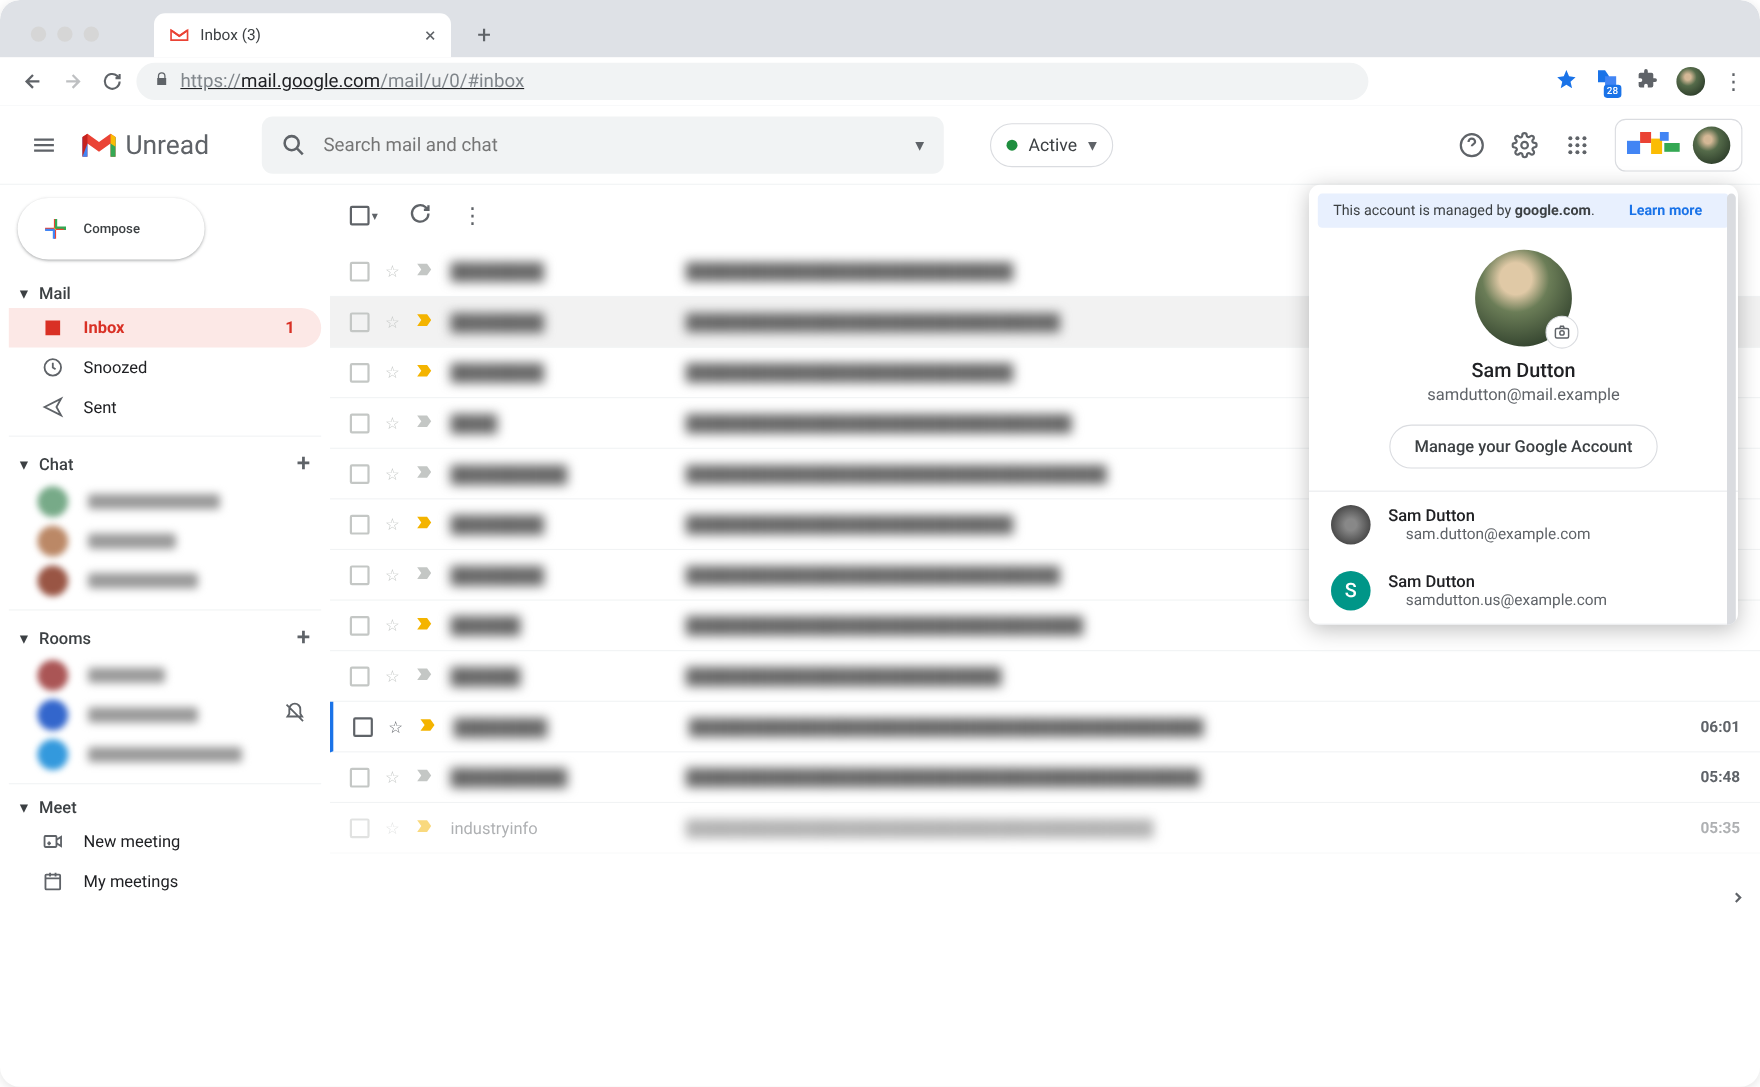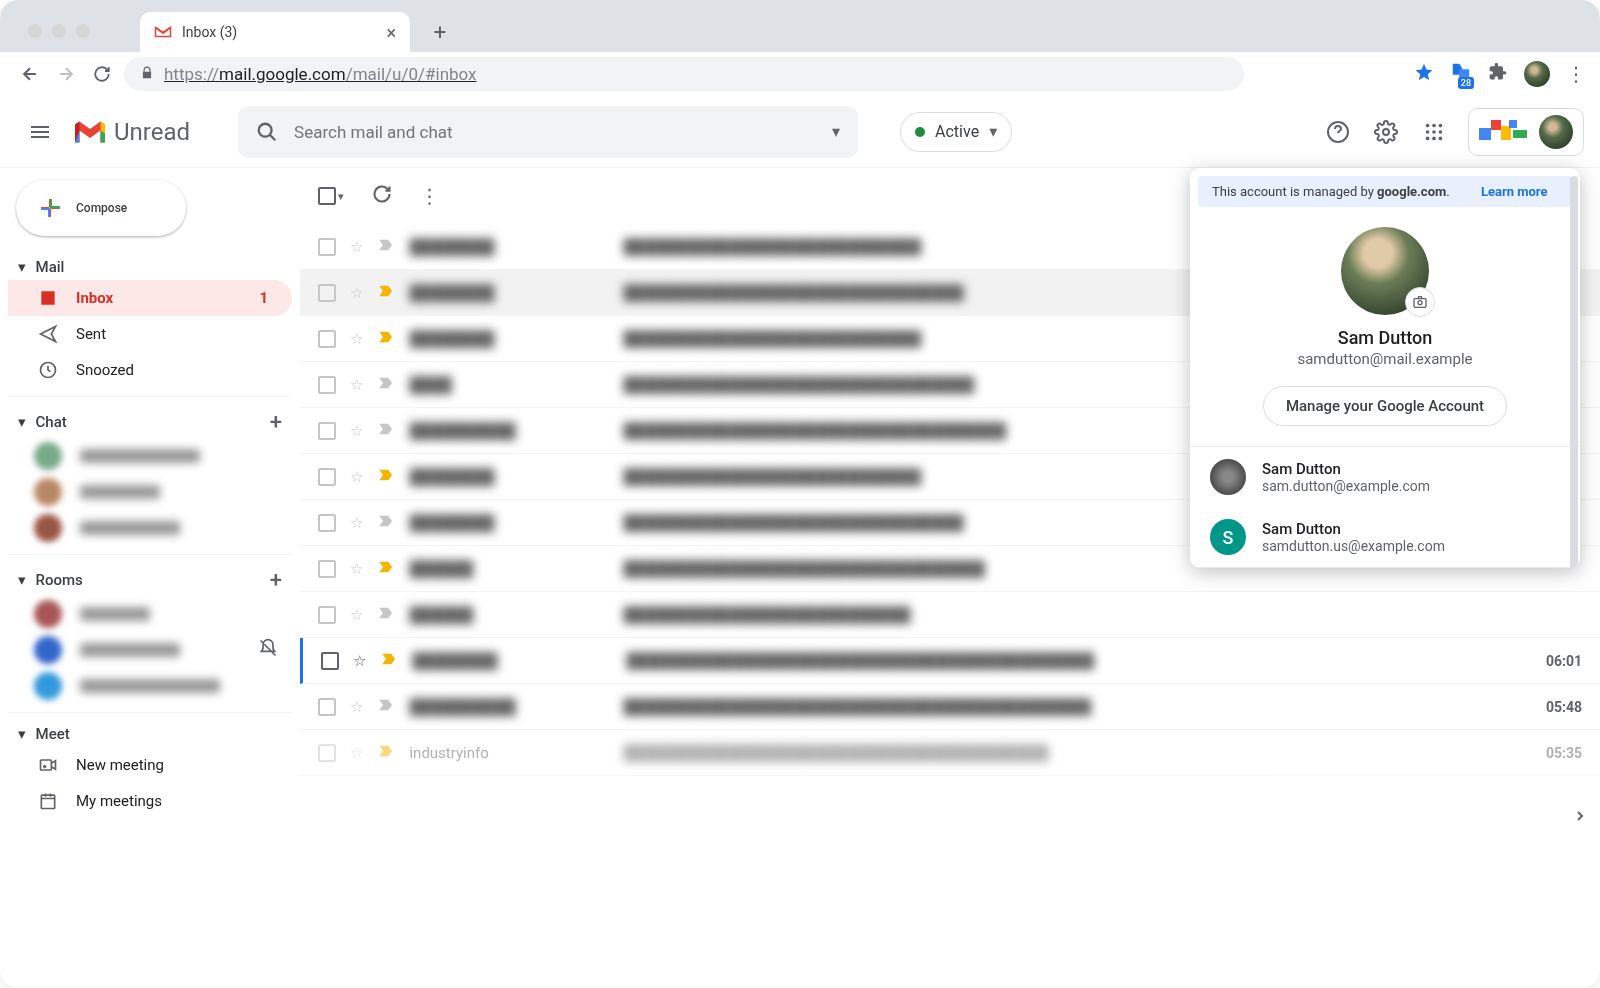--- a/index.html
+++ b/index.html
@@ -102,21 +102,21 @@
 .pop-name { font-size: 18px; font-weight: 500; color: #202124; }
 .pop-email { font-size: 15px; color: #5f6368; margin-top: 2px; }
 .pop-manage { margin-top: 18px; display: inline-block; padding: 10px 22px; border: 1px solid #dadce0; border-radius: 20px; font-size: 15px; color: #3c4043; cursor: pointer; font-weight: 500; }
 .pop-div { height: 1px; background: #e8eaed; }
 .acct-row { display: flex; align-items: center; gap: 16px; padding: 12px 20px; cursor: pointer; }
 .acct-row .av { width: 36px; height: 36px; border-radius: 50%; flex-shrink: 0; }
 .av-1 { background: radial-gradient(circle, #888 20%, #333 90%); }
 .av-2 { background: #009688; color: #fff; display: flex; align-items: center; justify-content: center; font-size: 18px; font-weight: 500; }
 .av-3 { background: radial-gradient(circle at 40% 40%, #c88 20%, #222 90%); }
 .acct-info .n { font-size: 15px; font-weight: 500; color: #202124; }
-.acct-info .e { font-size: 14px; color: #5f6368; }
+.acct-info .e { font-size: 14px; color: #5f6368; margin-left: 16px; }
 .acct-row .status { margin-left: auto; font-size: 13px; color: #5f6368; font-style: italic; }
 .acct-row.add svg { width: 24px; height: 24px; color: #5f6368; margin: 0 6px; }
 .acct-row.add .n { font-weight: 400; }
 .acct-info .e .chev { font-size: 11px; color: #5f6368; margin-left: 4px; }
 </style>
 </head>
 <body>
 
 <div class="browser-top">
   <div class="tab-row">
@@ -263,30 +263,30 @@
       </div>
     <div class="nav-item active">
       <svg viewBox="0 0 24 24" fill="currentColor">
           <path d="M4 4h16v16H4zm1 12h4l1 2h4l1-2h4v3H5z"></path>
         </svg>
       <span>Inbox</span>
         <span class="count">1</span>
     </div>
     <div class="nav-item">
       <svg viewBox="0 0 24 24" fill="none" stroke="currentColor" stroke-width="2">
-          <path d="M3 12l18-9-5 9 5 9z"></path>
-        </svg>
-      <span>Sent</span>
+          <circle cx="12" cy="12" r="9"></circle>
+          <path d="M12 7v5l3 2"></path>
+        </svg>
+      <span>Snoozed</span>
     </div>
     <div class="nav-item">
       <svg viewBox="0 0 24 24" fill="none" stroke="currentColor" stroke-width="2">
-          <circle cx="12" cy="12" r="9"></circle>
-          <path d="M12 7v5l3 2"></path>
-        </svg>
-      <span>Snoozed</span>
+          <path d="M3 12l18-9-5 9 5 9z"></path>
+        </svg>
+      <span>Sent</span>
     </div>
     <div class="divider"></div>
     <div class="sect-hdr">
         <span>▾</span>
         <span>Chat</span>
         <span class="add">+</span>
       </div>
     <div class="nav-item blurred">
         <span class="av" style="background:#7a8"></span>
         <span class="label" style="width:120px"></span>

